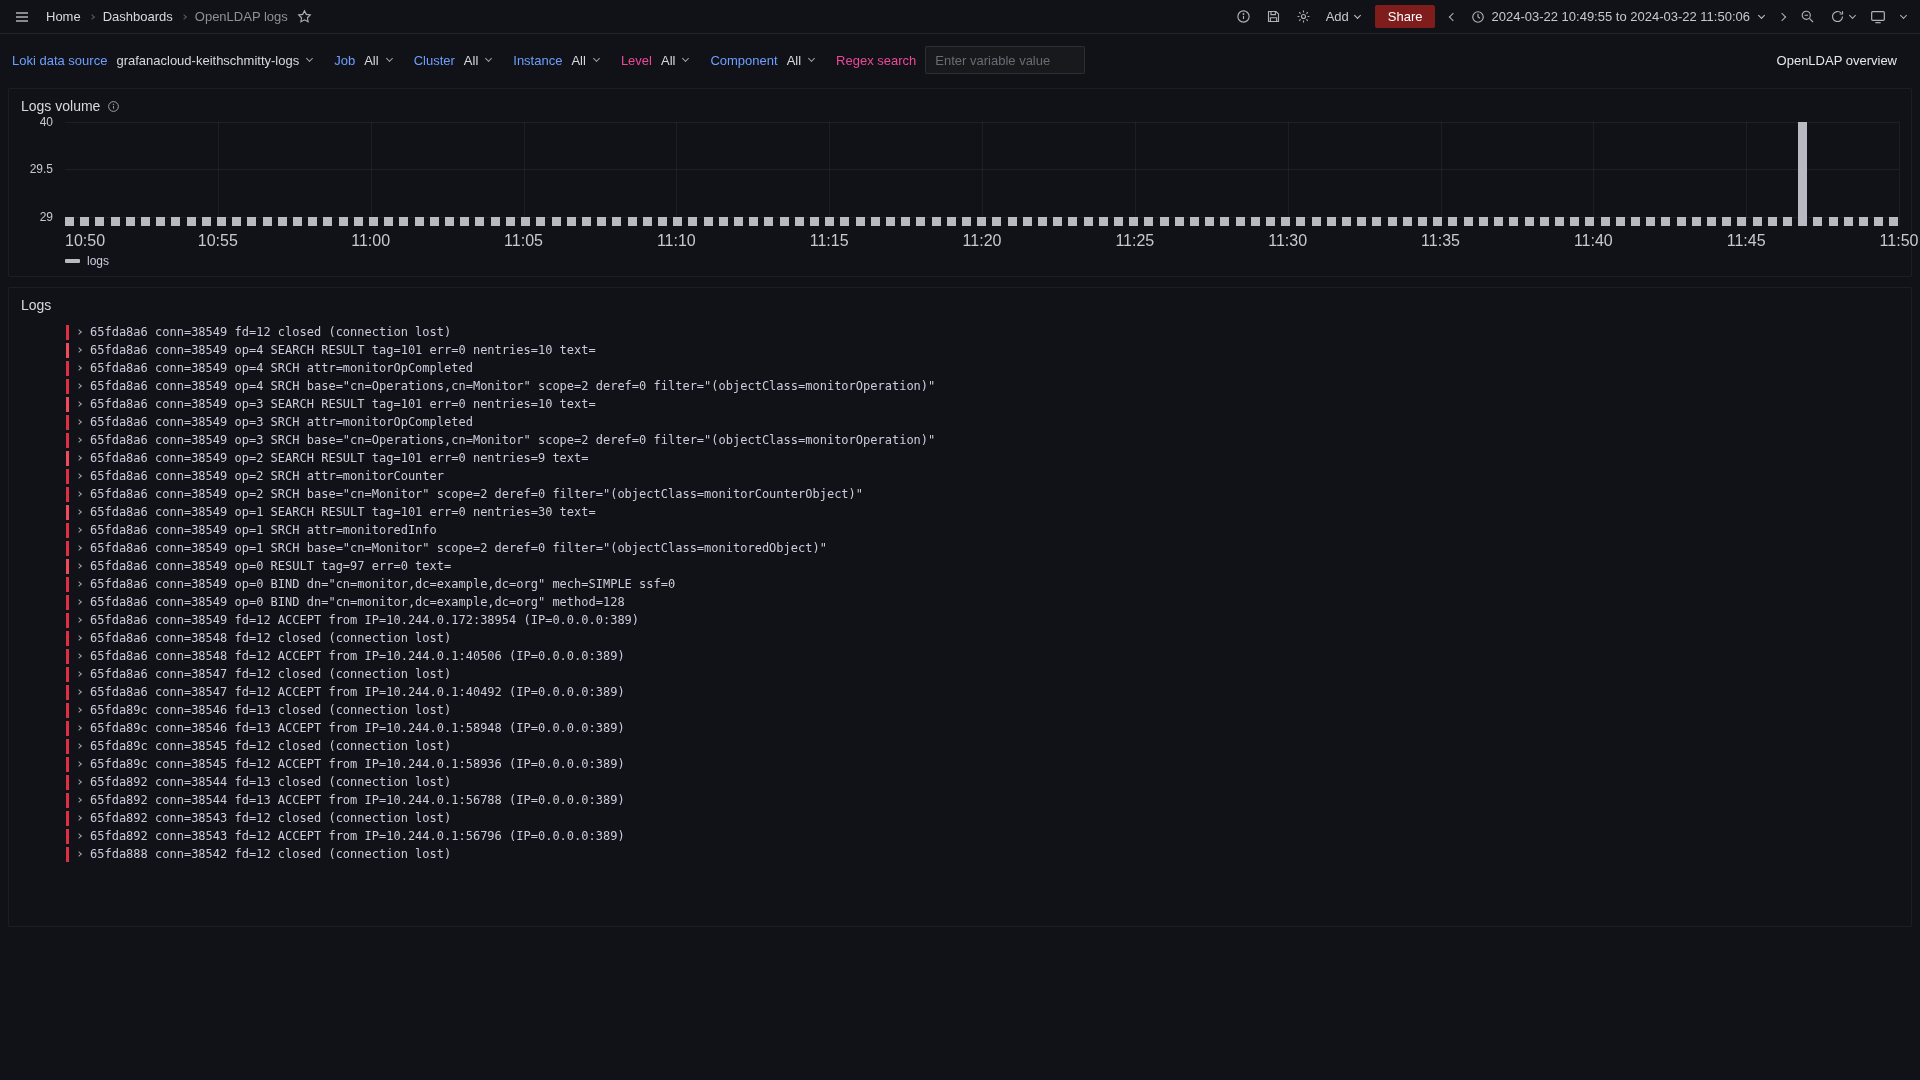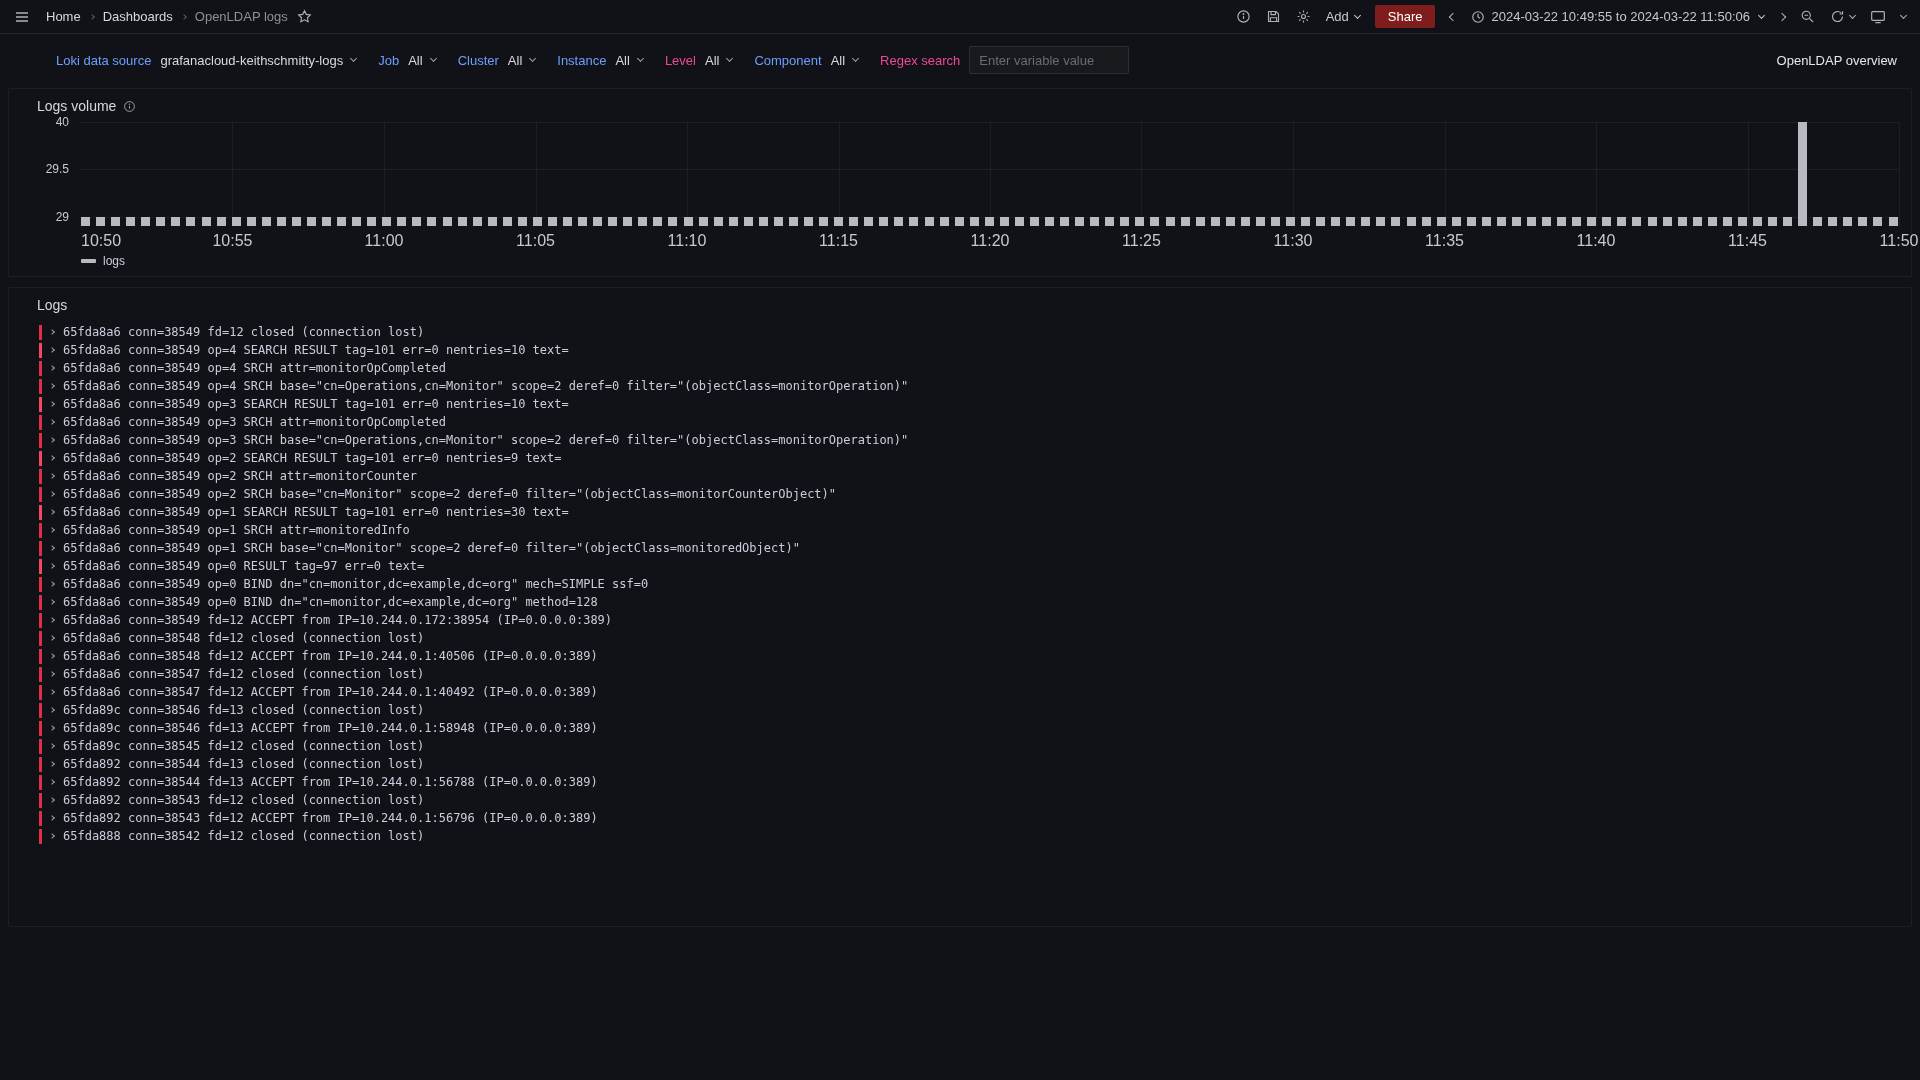--- a/index.html
+++ b/index.html
@@ -43,21 +43,21 @@
   .filter-input {
     width:160px; height:28px; padding:0 9px;
     background:#17191d; border:1px solid rgba(204,204,220,0.12); border-radius:2px;
     color:#ccccdc; font:inherit; outline:none;
   }
   .filter-input::placeholder { color:#696c73; }
   .overview-btn { color:#e6e7ea; padding:5px 11px; border-radius:2px; }
 
   
   .panel {
-    margin:4px 8px 10px 8px; padding:7px 12px 8px 28px;
+    margin:4px 8px 10px 8px; padding:7px 12px 8px 12px;
     background:#111217; border:1px solid rgba(204,204,220,0.07); border-radius:2px;
   }
   .panel-header { display:flex; align-items:center; gap:7px; padding:2px 0 8px 0; }
   .panel-title { font-size:14px; font-weight:500; color:#d8d9dd; }
 
   
   .chart-wrap { position:relative; padding-left:44px; }
   .y-axis-labels { position:absolute; left:0; top:0; width:38px; height:104px; }
   .y-tick { position:absolute; right:6px; transform:translateY(-50%); font-size:12px; color:#c8c9ce; white-space:nowrap; }
   .plot { position:relative; height:104px; }
@@ -69,21 +69,21 @@
   .x-tick { position:absolute; top:2px; transform:translateX(-50%); font-size:16px; color:#c8c9ce; white-space:nowrap; }
   .legend { display:flex; align-items:center; gap:7px; margin-top:4px; font-size:12px; color:#ccccdc; }
   .legend-swatch { width:15px; height:4px; border-radius:1px; }
 
   
   .logs-panel { min-height:640px; }
   .logs-list { padding:2px 0 0 2px; }
   .log-line {
     display:flex; align-items:center; height:18px;
     font-family:"DejaVu Sans Mono","Liberation Mono",monospace; font-size:12px; color:#ccccdc;
-    white-space:pre; cursor:pointer;
+    white-space:pre; cursor:pointer;margin-left:43px;
   }
   .log-level-bar { width:3px; align-self:stretch; margin:1.5px 0; flex:0 0 auto; }
   .log-caret { width:4px; height:4px; margin:0 9px 0 8px; color:#9da0a8; flex:0 0 auto; }
 </style>
 </head>
 <body>
 
 <nav class="topnav">
   <span class="icon-btn">
     <svg width="16" height="16" viewBox="0 0 16 16">
@@ -169,21 +169,21 @@
     </span>
     <span class="icon-btn">
       <span class="chev chev-down"></span>
     </span>
   </div>
 </nav>
 
 <div class="filter-row">
   <div class="filter-items">
       <div class="filter-item">
-        <span class="filter-label" style="color: rgb(110, 159, 255); margin-left: 44px;">Loki data source</span>
+        <span class="filter-label" style="color: rgb(110, 159, 255);">Loki data source</span>
         <div class="filter-value">
           <span>grafanacloud-keithschmitty-logs</span>
           <span class="chev chev-down"></span>
         </div>
       </div>
       <div class="filter-item">
         <span class="filter-label" style="color: rgb(110, 159, 255);">Job</span>
         <div class="filter-value">
           <span>All</span>
           <span class="chev chev-down"></span>
@@ -428,19 +428,20 @@
       <div class="log-line"><span class="log-level-bar" style="background: rgb(224, 47, 68);"></span><span class="chev chev-right log-caret"></span><span class="log-text">65fda8a6 conn=38549 op=0 BIND dn="cn=monitor,dc=example,dc=org" mech=SIMPLE ssf=0</span></div>
       <div class="log-line"><span class="log-level-bar" style="background: rgb(224, 47, 68);"></span><span class="chev chev-right log-caret"></span><span class="log-text">65fda8a6 conn=38549 op=0 BIND dn="cn=monitor,dc=example,dc=org" method=128</span></div>
       <div class="log-line"><span class="log-level-bar" style="background: rgb(224, 47, 68);"></span><span class="chev chev-right log-caret"></span><span class="log-text">65fda8a6 conn=38549 fd=12 ACCEPT from IP=10.244.0.172:38954 (IP=0.0.0.0:389)</span></div>
       <div class="log-line"><span class="log-level-bar" style="background: rgb(224, 47, 68);"></span><span class="chev chev-right log-caret"></span><span class="log-text">65fda8a6 conn=38548 fd=12 closed (connection lost)</span></div>
       <div class="log-line"><span class="log-level-bar" style="background: rgb(224, 47, 68);"></span><span class="chev chev-right log-caret"></span><span class="log-text">65fda8a6 conn=38548 fd=12 ACCEPT from IP=10.244.0.1:40506 (IP=0.0.0.0:389)</span></div>
       <div class="log-line"><span class="log-level-bar" style="background: rgb(224, 47, 68);"></span><span class="chev chev-right log-caret"></span><span class="log-text">65fda8a6 conn=38547 fd=12 closed (connection lost)</span></div>
       <div class="log-line"><span class="log-level-bar" style="background: rgb(224, 47, 68);"></span><span class="chev chev-right log-caret"></span><span class="log-text">65fda8a6 conn=38547 fd=12 ACCEPT from IP=10.244.0.1:40492 (IP=0.0.0.0:389)</span></div>
       <div class="log-line"><span class="log-level-bar" style="background: rgb(224, 47, 68);"></span><span class="chev chev-right log-caret"></span><span class="log-text">65fda89c conn=38546 fd=13 closed (connection lost)</span></div>
       <div class="log-line"><span class="log-level-bar" style="background: rgb(224, 47, 68);"></span><span class="chev chev-right log-caret"></span><span class="log-text">65fda89c conn=38546 fd=13 ACCEPT from IP=10.244.0.1:58948 (IP=0.0.0.0:389)</span></div>
       <div class="log-line"><span class="log-level-bar" style="background: rgb(224, 47, 68);"></span><span class="chev chev-right log-caret"></span><span class="log-text">65fda89c conn=38545 fd=12 closed (connection lost)</span></div>
+      <div class="log-line"><span class="log-level-bar" style="background: rgb(224, 47, 68);"></span><span class="chev chev-right log-caret"></span><span class="log-text">65fda89c conn=38545 fd=12 ACCEPT from IP=10.244.0.1:58936 (IP=0.0.0.0:389)</span></div>
       <div class="log-line"><span class="log-level-bar" style="background: rgb(224, 47, 68);"></span><span class="chev chev-right log-caret"></span><span class="log-text">65fda892 conn=38544 fd=13 closed (connection lost)</span></div>
       <div class="log-line"><span class="log-level-bar" style="background: rgb(224, 47, 68);"></span><span class="chev chev-right log-caret"></span><span class="log-text">65fda892 conn=38544 fd=13 ACCEPT from IP=10.244.0.1:56788 (IP=0.0.0.0:389)</span></div>
       <div class="log-line"><span class="log-level-bar" style="background: rgb(224, 47, 68);"></span><span class="chev chev-right log-caret"></span><span class="log-text">65fda892 conn=38543 fd=12 closed (connection lost)</span></div>
       <div class="log-line"><span class="log-level-bar" style="background: rgb(224, 47, 68);"></span><span class="chev chev-right log-caret"></span><span class="log-text">65fda892 conn=38543 fd=12 ACCEPT from IP=10.244.0.1:56796 (IP=0.0.0.0:389)</span></div>
       <div class="log-line"><span class="log-level-bar" style="background: rgb(224, 47, 68);"></span><span class="chev chev-right log-caret"></span><span class="log-text">65fda888 conn=38542 fd=12 closed (connection lost)</span></div>
     </div>
 </section>
 
 </body></html>

